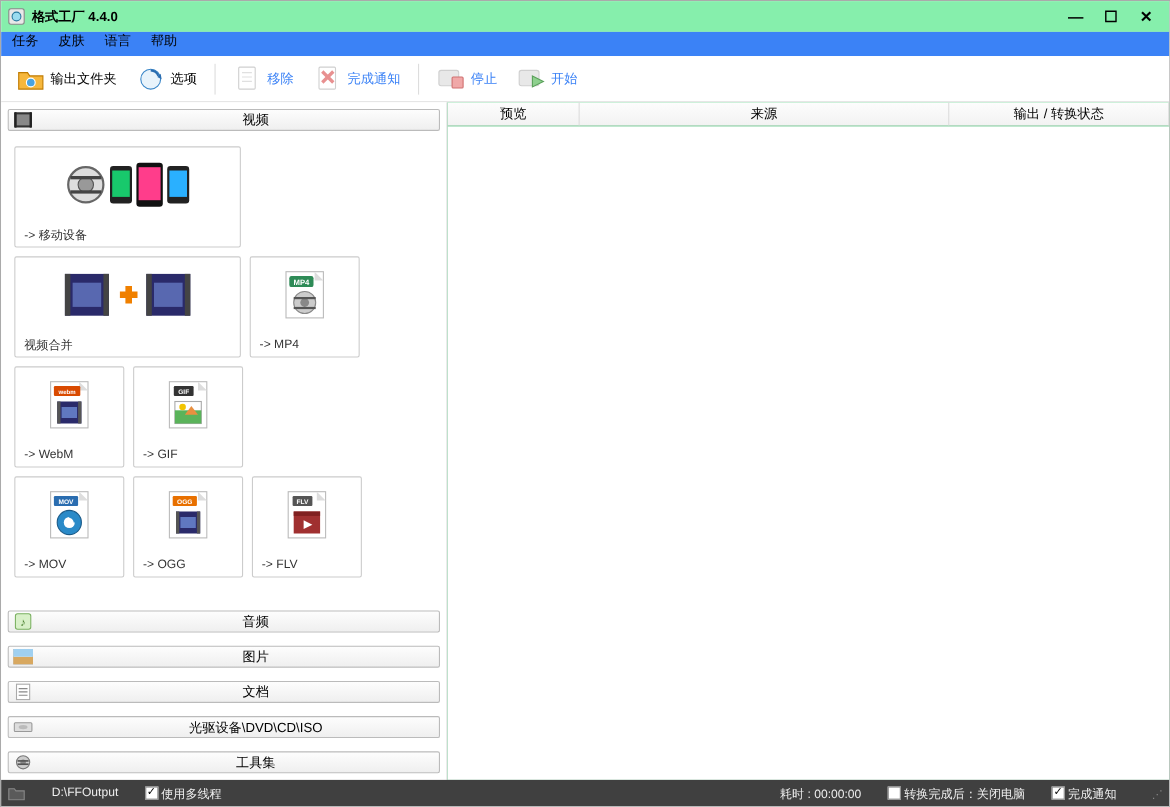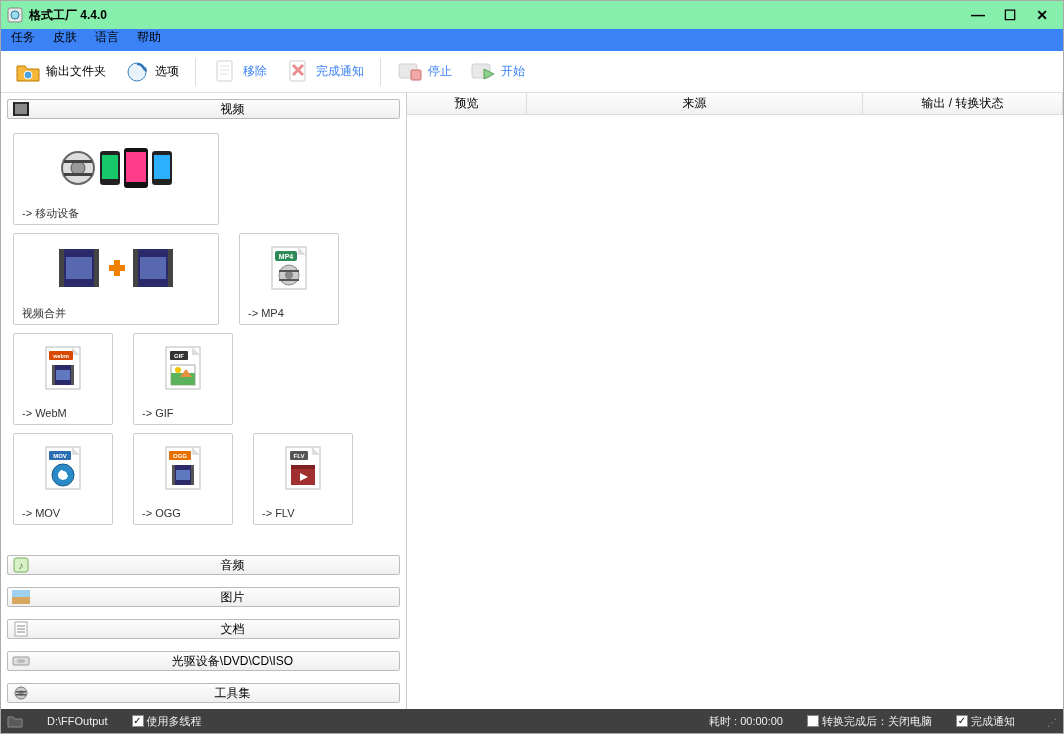--- a/index.html
+++ b/index.html
@@ -29,21 +29,21 @@
 .left-panel { width: 406px; display: flex; flex-direction: column; border-right: 1px solid #ccc; background: #fff; }
 .right-panel { flex: 1; display: flex; flex-direction: column; background: #22c55e; }
 
 
 .acc-header { height: 20px; display: flex; align-items: center; border: 1px solid #bbb; margin: 6px; background: linear-gradient(#fdfdfd,#efefef); font-size: 12px; cursor: pointer; border-radius: 2px; gap: 32px; }
 .acc-header .acc-icon { width: 26px; display:inline-flex; justify-content:center; }
 .acc-header .acc-label { flex: 1; text-align: center; }
 
 
 .tiles-wrap { flex: 1; overflow-y: auto; padding: 8px 4px 8px 12px; }
-.tiles-row { display: flex; gap: 20px; margin-bottom: 8px; }
+.tiles-row { display: flex; gap: 8px; margin-bottom: 8px; }
 .tile { border: 1px solid #ccc; border-radius: 2px; background: #fff; display: flex; flex-direction: column; cursor: pointer; }
 .tile.big-w { width: 206px; height: 92px; }
 .tile.small { width: 100px; height: 92px; }
 .tile-body { flex: 1; display:flex; align-items:center; justify-content:center; }
 .tile-label { height: 22px; padding: 0 8px; font-size: 11px; display:flex; align-items:center; color:#333; }
 
 
 .tiles-wrap::-webkit-scrollbar { width: 16px; }
 .tiles-wrap::-webkit-scrollbar-thumb { background: #c7c7c7; border: 3px solid #f0f0f0; border-radius: 8px; }
 .tiles-wrap::-webkit-scrollbar-track { background: #f0f0f0; }

